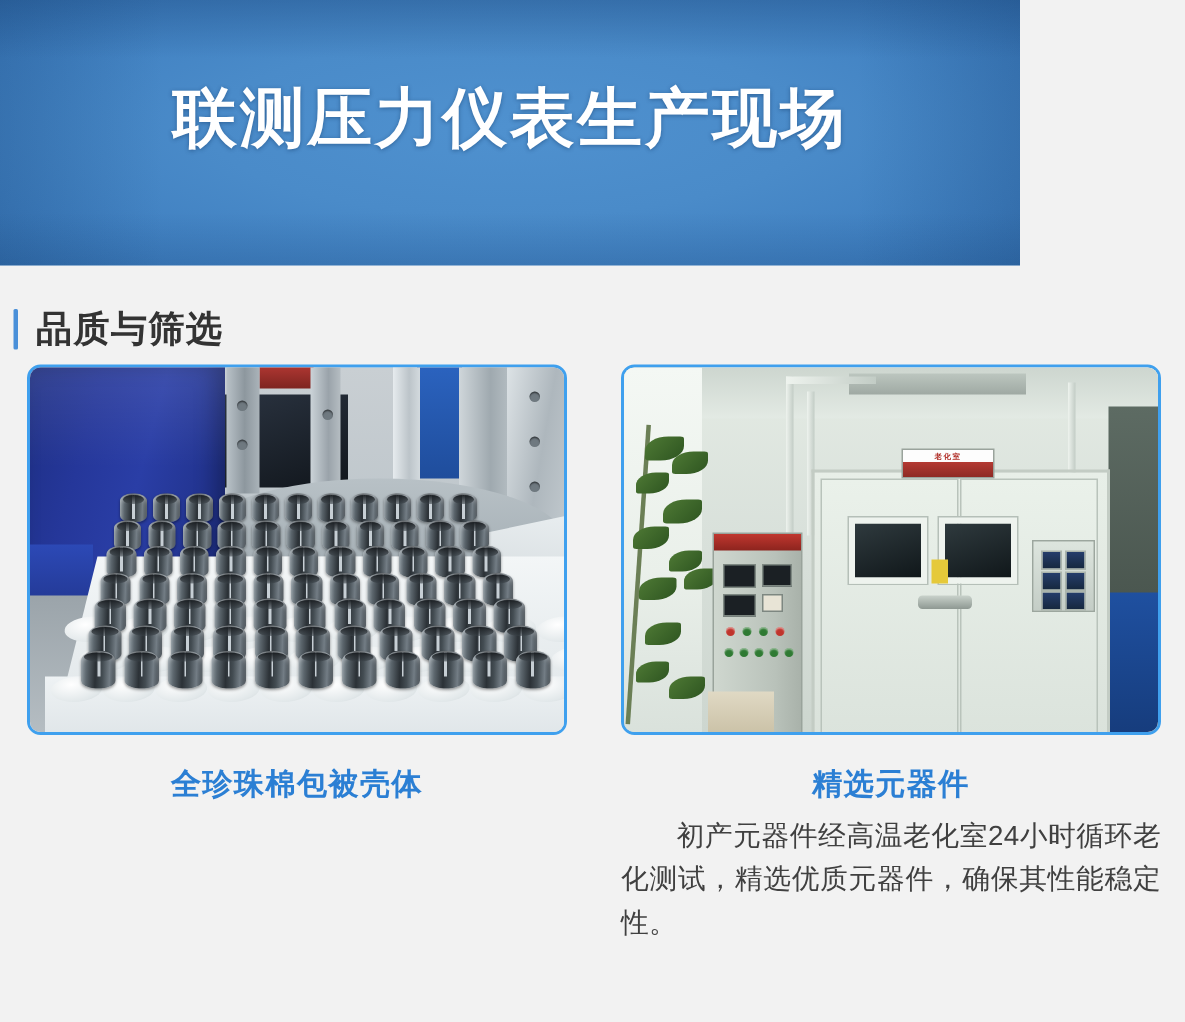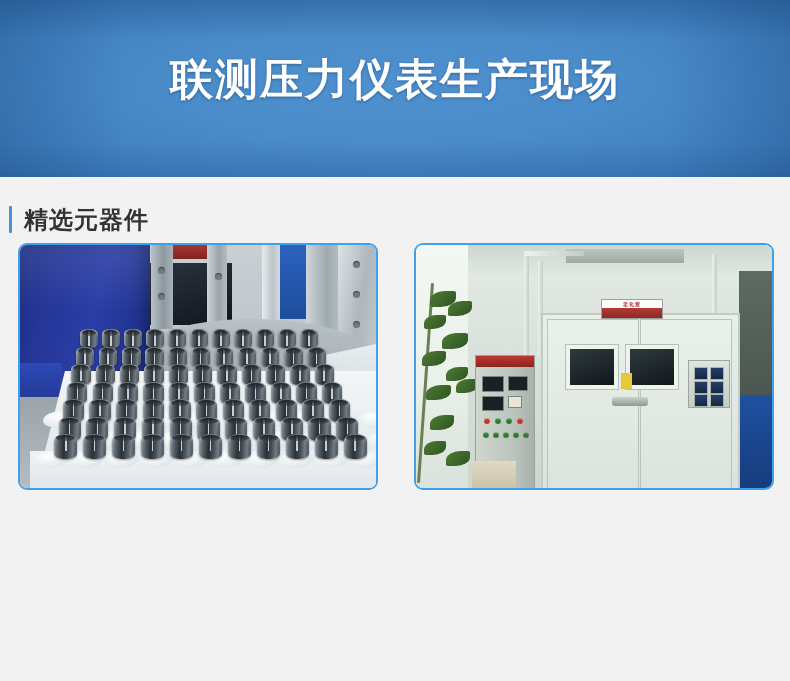--- a/index.html
+++ b/index.html
@@ -10,21 +10,21 @@
     width: 790px;
     height: 681px;
     background: #f2f2f2;
     font-family: "Liberation Sans", "DejaVu Sans", sans-serif;
     overflow: hidden;
   }
 
   
   .banner {
     position: relative;
-    width: 790px;
+    width: 680px;
     height: 177px;
     overflow: hidden;
     background:
       radial-gradient(ellipse 105% 120% at 50% 48%,
         #4f91cf 0%,
         #4a8bc9 28%,
         #3f7fc0 52%,
         #3573b4 74%,
         #2e69a8 100%);
   }
@@ -360,21 +360,21 @@
 </head>
 <body>
 
 <div class="banner">
   <div class="banner-title">联测压力仪表生产现场</div>
 </div>
 
 <div class="section-head">
   <div class="section-head-inner">
     <div class="accent-bar"></div>
-    <div class="section-title">精选元器件</div>
+    <div class="section-title">品质与筛选</div>
   </div>
 </div>
 
 <div class="cards">
 
   <div class="card">
     <div class="photo-frame">
       <div class="photo">
         <div class="p1-bg"></div>
         <div class="p1-darkwin"></div>
@@ -506,20 +506,21 @@
             <div class="cyl" style="left: 152.85px; top: 107px; width: 23.144px; height: 25.248px; z-index: 16;"></div>
             <div class="cyl" style="left: 181.78px; top: 107px; width: 23.144px; height: 25.248px; z-index: 16;"></div>
             <div class="cyl" style="left: 210.71px; top: 107px; width: 23.144px; height: 25.248px; z-index: 16;"></div>
             <div class="cyl" style="left: 239.64px; top: 107px; width: 23.144px; height: 25.248px; z-index: 16;"></div>
             <div class="cyl" style="left: 268.57px; top: 107px; width: 23.144px; height: 25.248px; z-index: 16;"></div>
             <div class="cyl" style="left: 297.5px; top: 107px; width: 23.144px; height: 25.248px; z-index: 16;"></div>
           </div>
       </div>
     </div>
     <div class="caption">
+      <div class="caption-title">全珍珠棉包被壳体</div>
     </div>
   </div>
 
   <div class="card">
     <div class="photo-frame">
       <div class="photo">
         <div class="p2-bg"></div>
         <div class="p2-wall"></div>
         <div class="p2-ceiling"></div>
         <div class="p2-duct"></div>
@@ -579,15 +580,19 @@
           <div class="p2-meter" style="left:21px;top:6px;"></div>
           <div class="p2-meter" style="left:5px;top:20px;"></div>
           <div class="p2-meter" style="left:21px;top:20px;"></div>
           <div class="p2-meter" style="left:5px;top:33px;"></div>
           <div class="p2-meter" style="left:21px;top:33px;"></div>
         </div>
 
         <div class="p2-floorbox"></div>
       </div>
     </div>
+    <div class="caption">
+      <div class="caption-title">精选元器件</div>
+      <div class="caption-body">初产元器件经高温老化室24小时循环老化测试，精选优质元器件，确保其性能稳定性。</div>
+    </div>
   </div>
 
 </div>
 
 </body></html>

